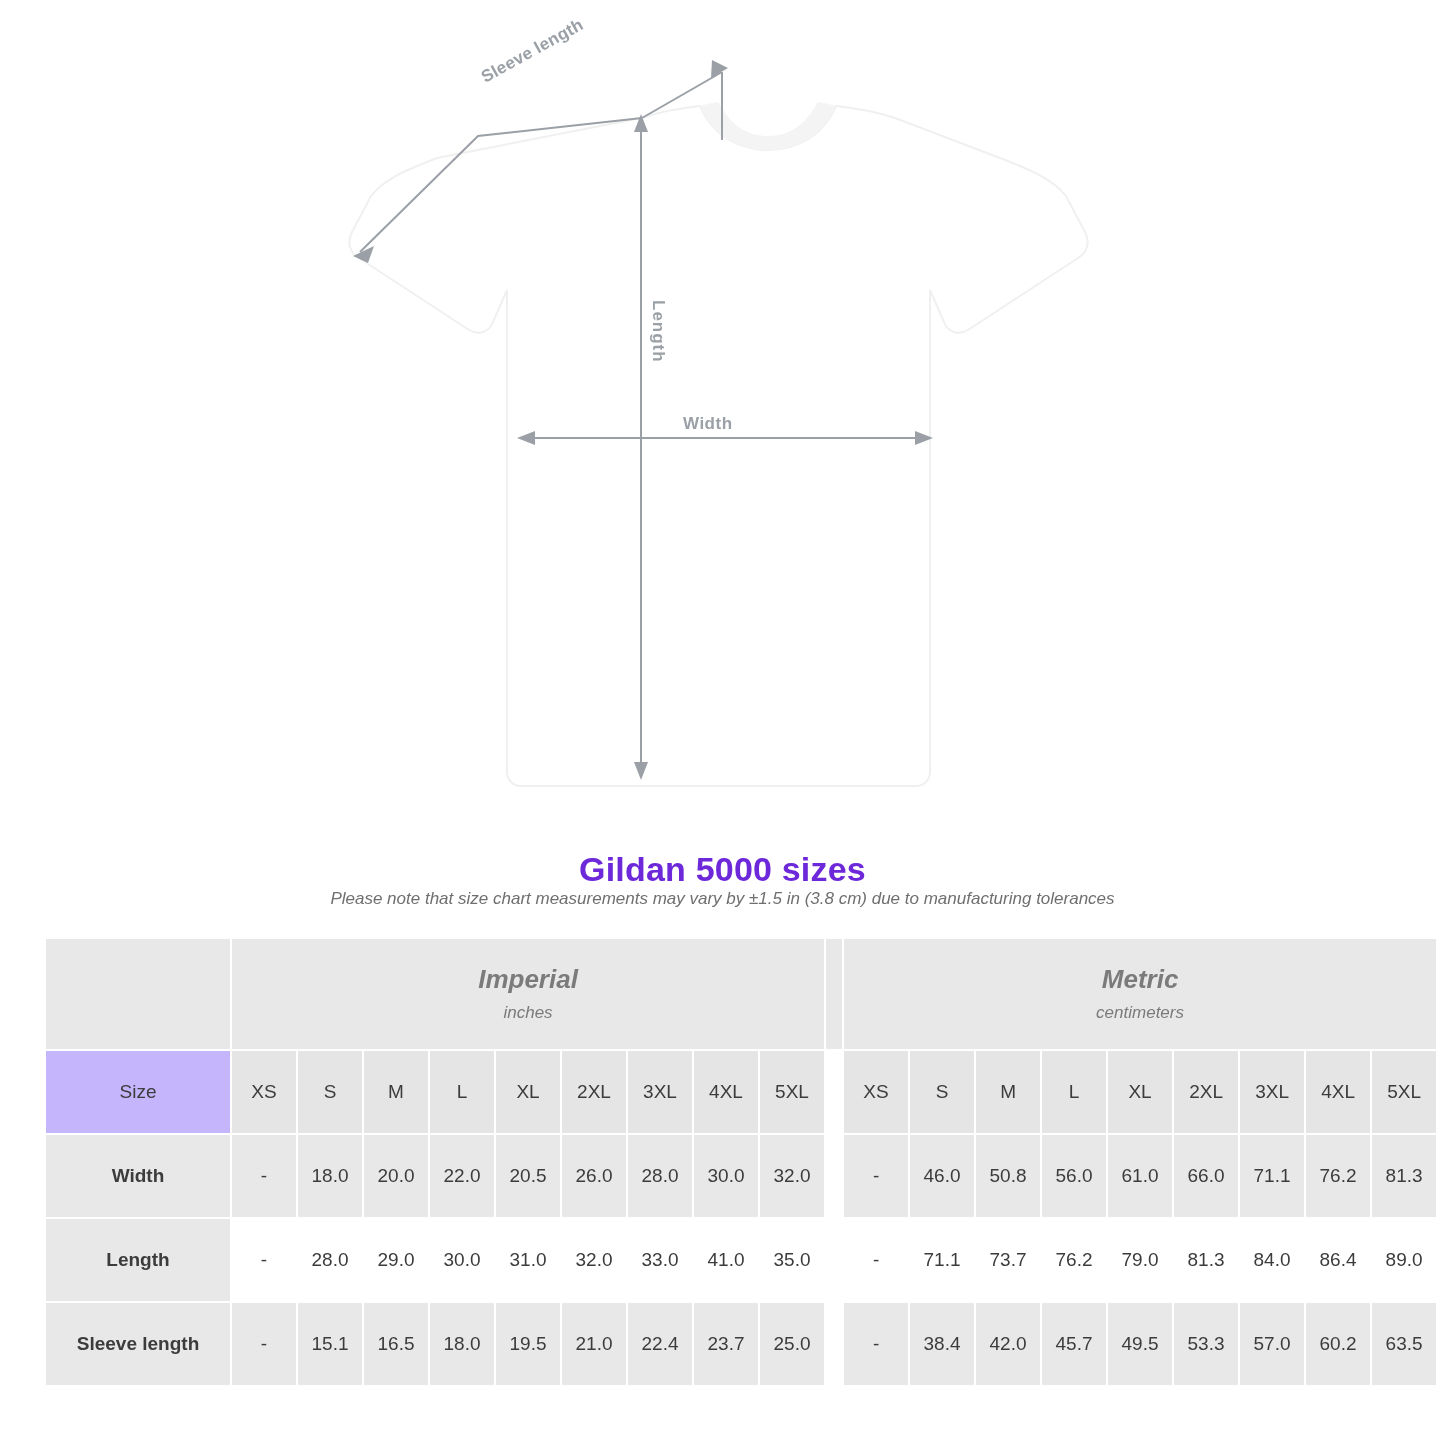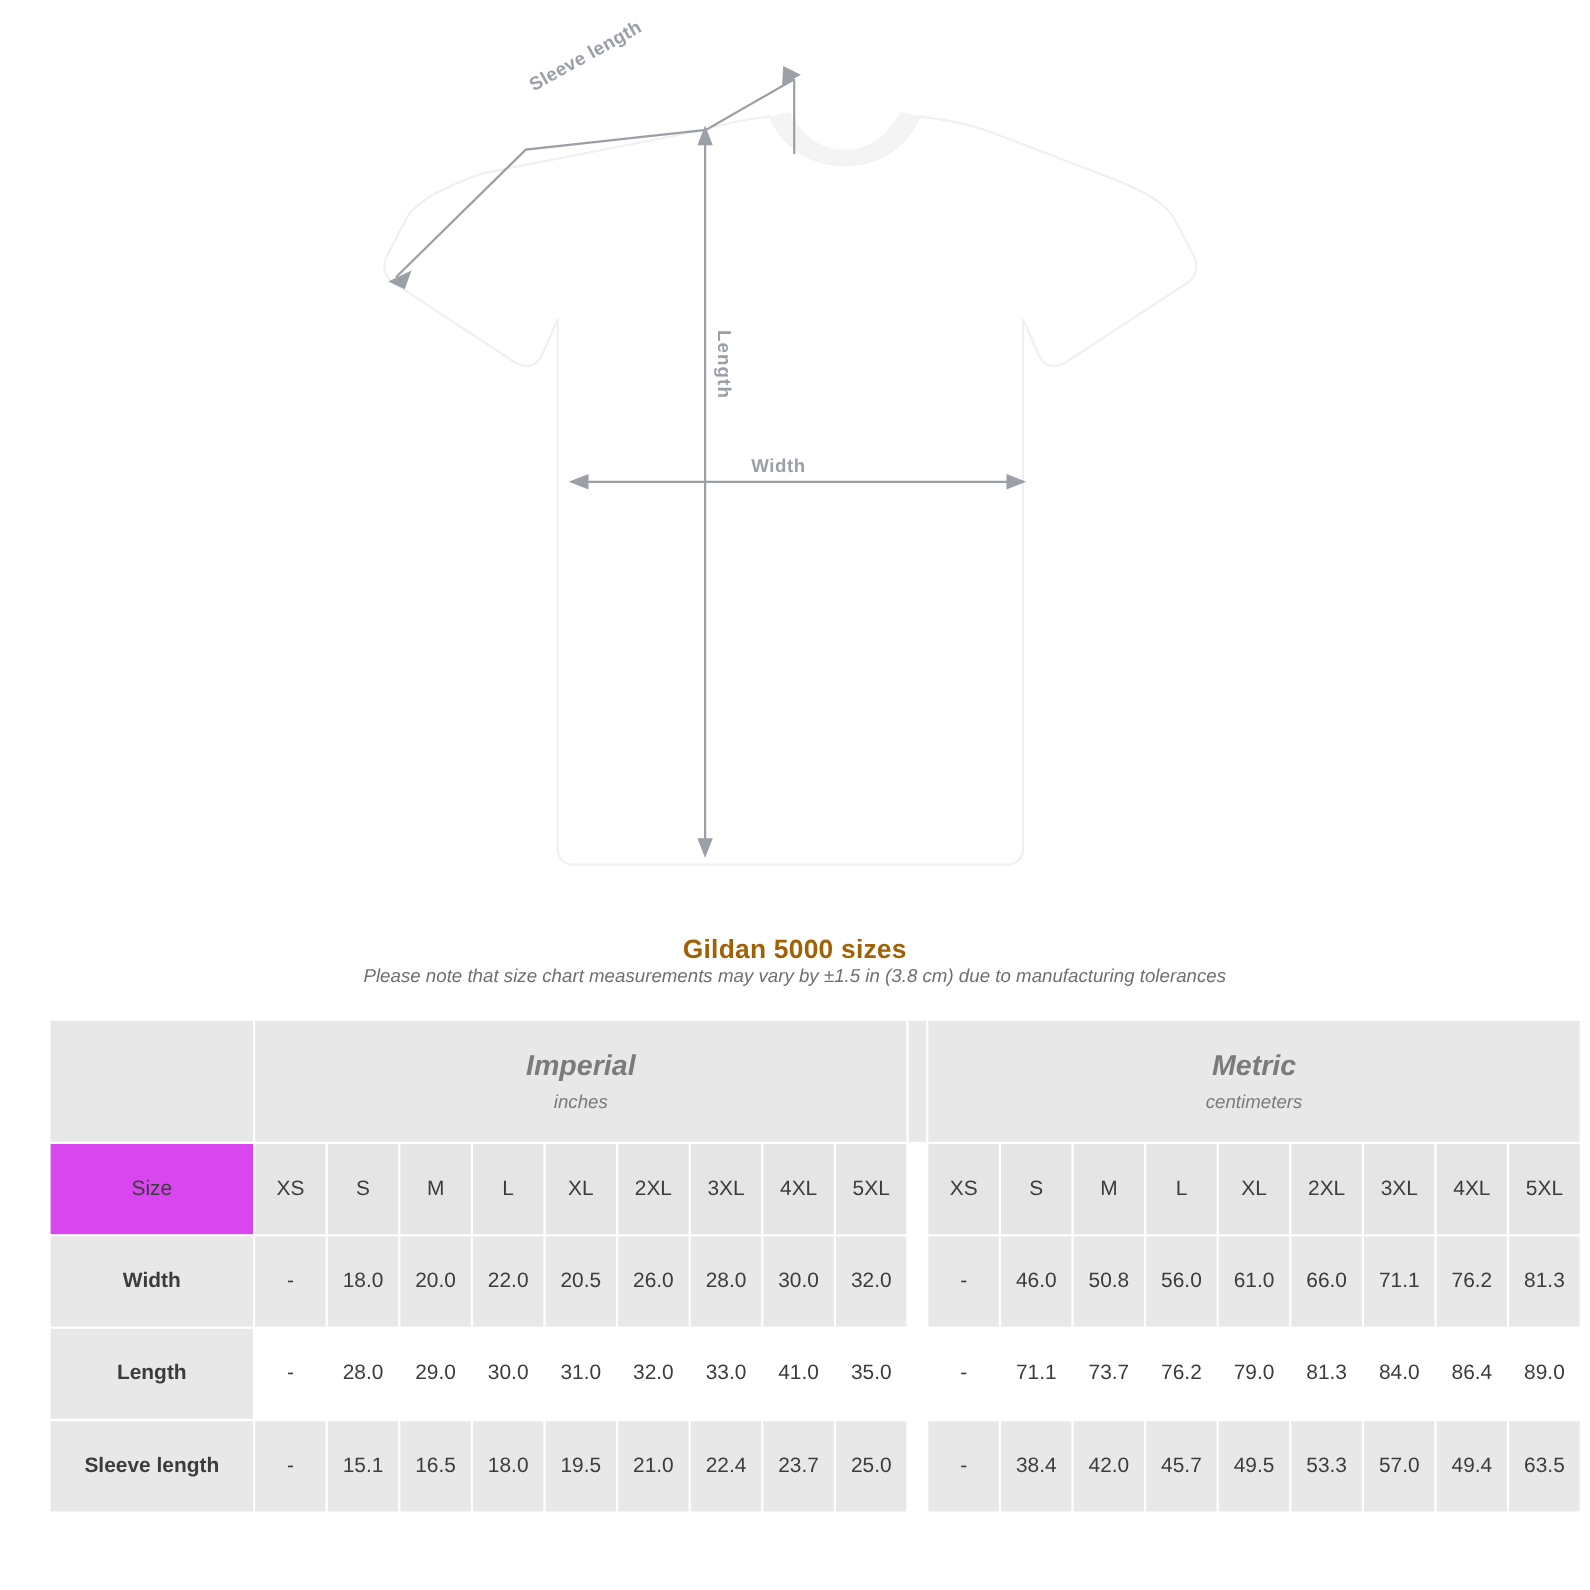--- a/index.html
+++ b/index.html
@@ -59,23 +59,23 @@
     top: 414px;
     letter-spacing: 0.5px;
   }
 
   
   .title-block {
     text-align: center;
     margin-top: 30px;
   }
   .chart-title {
-    font-size: 24px;
-    font-weight: bold;
-    color: #a16207;
+    font-size: 34px;
+    font-weight: bold;
+    color: #6d28d9;
     margin: 0;
     letter-spacing: 0.2px;
   }
   .chart-note {
     font-size: 17px;
     font-style: italic;
     color: #6f6f6f;
   }
 
   
@@ -121,21 +121,21 @@
     font-size: 19px;
     color: #3c3c3c;
   }
   .row-head td {
     height: 82px;
     background: #e5e5e5;
     font-weight: bold;
     font-size: 19px;
   }
   .row-head td.col-label {
-    background: #d946ef;
+    background: #c4b5fd;
   }
   .data-row td {
     height: 82px;
   }
   .data-row.shade td {
     background: #e8e8e8;
   }
   .data-row.plain td {
     background: #ffffff;
   }
@@ -321,20 +321,20 @@
           <td>23.7</td>
           <td>25.0</td>
           <td class="spacer-col"></td>
           <td>-</td>
           <td>38.4</td>
           <td>42.0</td>
           <td>45.7</td>
           <td>49.5</td>
           <td>53.3</td>
           <td>57.0</td>
-          <td>49.4</td>
+          <td>60.2</td>
           <td>63.5</td>
         </tr>
       </tbody>
     </table>
   </div>
 
 </div>
 
 </body></html>

